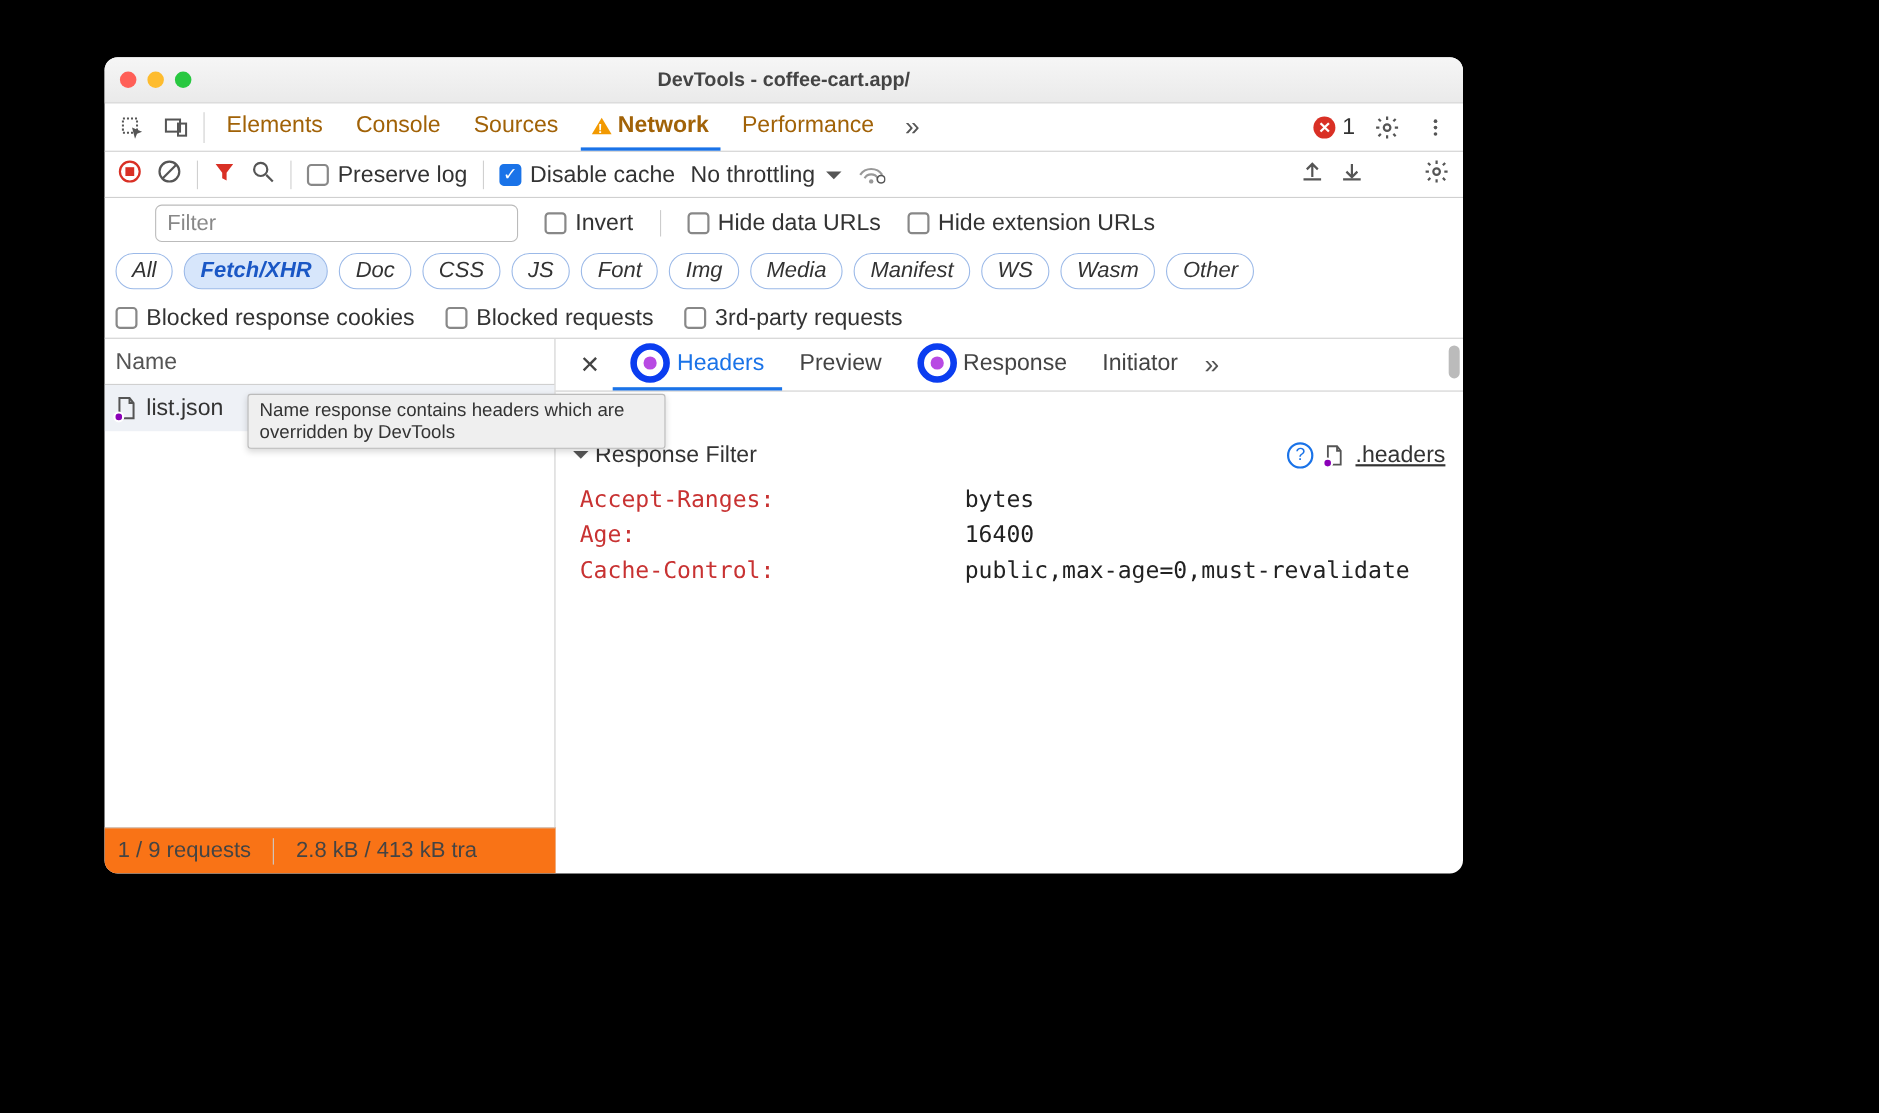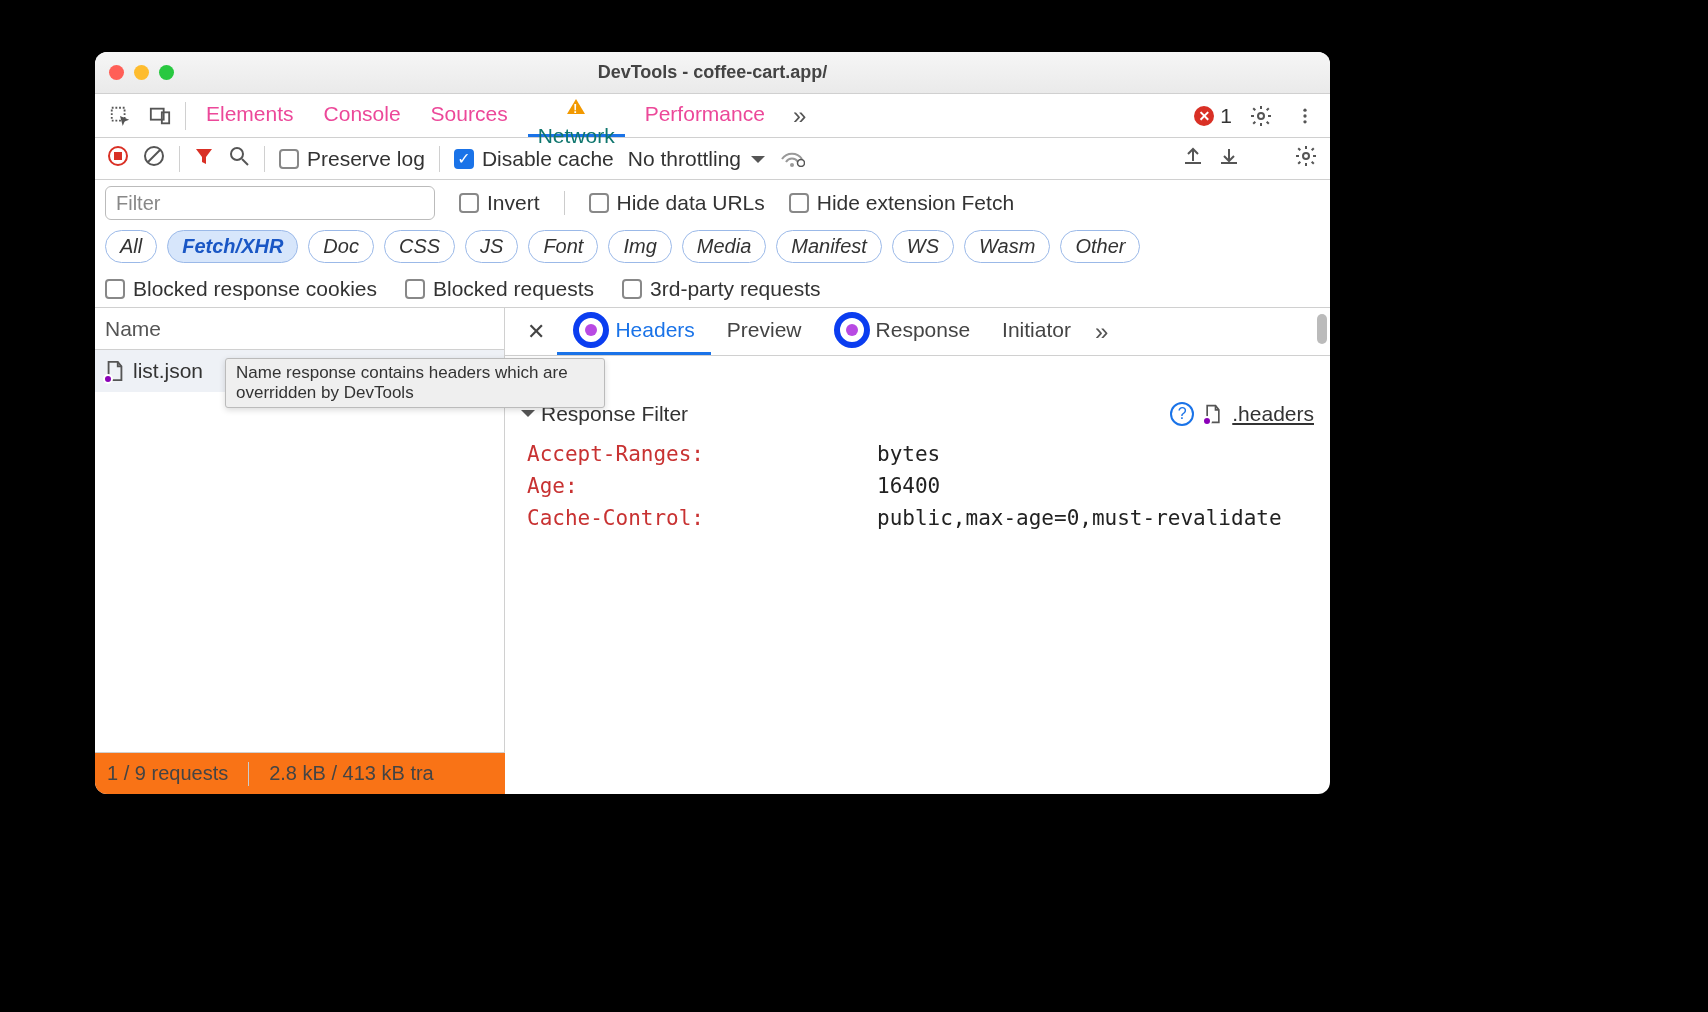--- a/index.html
+++ b/index.html
@@ -47,22 +47,22 @@
     display:flex;
     align-items:center;
     gap: 10px;
     padding: 0 10px;
     flex-shrink:0;
   }
   .panel-tabs .icon-btn {
     width:30px; height:30px; display:flex; align-items:center; justify-content:center; color:#555; border-radius:4px;
   }
   .panel-tabs .divider { width:1px; height:28px; background:#d0d0d0; }
-  .panel-tabs .tab { padding: 0 10px; height:100%; display:flex; align-items:center; gap:6px; color:#ec4899; border-bottom:3px solid transparent;}
-  .panel-tabs .tab.active { color:#0f766e; border-bottom-color:#1a73e8; font-weight:400;flex-direction:column;}
+  .panel-tabs .tab { padding: 0 10px; height:100%; display:flex; align-items:center; gap:6px; color:#a16207; border-bottom:3px solid transparent;}
+  .panel-tabs .tab.active { color:#a16207; border-bottom-color:#1a73e8; font-weight:700;}
   .panel-tabs .right { margin-left:auto; display:flex; align-items:center; gap:14px; color:#555;}
   .err-badge { display:flex; align-items:center; gap:6px; color:#333; }
   .err-badge .circ { width:20px; height:20px; border-radius:50%; background:#d93025; display:flex; align-items:center; justify-content:center; color:#fff; font-size:14px; font-weight:bold;}
   
   .net-toolbar {
     height:42px;
     border-bottom:1px solid #d0d0d0;
     display:flex;
     align-items:center;
     gap:14px;
@@ -275,36 +275,36 @@
     <div style="width:26px"></div>
     <div class="icon-btn">
       <svg viewBox="0 0 24 24" width="24" height="24">
           <circle cx="12" cy="12" r="3" fill="none" stroke="#555" stroke-width="2"></circle>
           <path d="M12 2v3M12 19v3M4.2 4.2l2.1 2.1M17.7 17.7l2.1 2.1M2 12h3M19 12h3M4.2 19.8l2.1-2.1M17.7 6.3l2.1-2.1" stroke="#555" stroke-width="2"></path>
         </svg>
     </div>
   </div>
 
   <div class="filter-row">
-    <div style="display:flex; gap:24px; align-items:center; width:100%;">
+    <div style="display:flex; gap:24px; align-items:center; width:100%;margin-left:36px;">
       <div class="filter-input">
         <span style="color:#888">Filter</span>
       </div>
       <label class="ck2">
           <span class="box"></span>
           <span>Invert</span>
         </label>
       <div style="width:1px;height:24px;background:#ccc"></div>
       <label class="ck2">
           <span class="box"></span>
           <span>Hide data URLs</span>
         </label>
       <label class="ck2">
           <span class="box"></span>
-          <span>Hide extension Fetch</span>
+          <span>Hide extension URLs</span>
         </label>
     </div>
     <div class="pill-row">
       <span class="pill">All</span>
       <span class="pill sel">Fetch/XHR</span>
       <span class="pill">Doc</span>
       <span class="pill">CSS</span>
       <span class="pill">JS</span>
       <span class="pill">Font</span>
       <span class="pill">Img</span>

